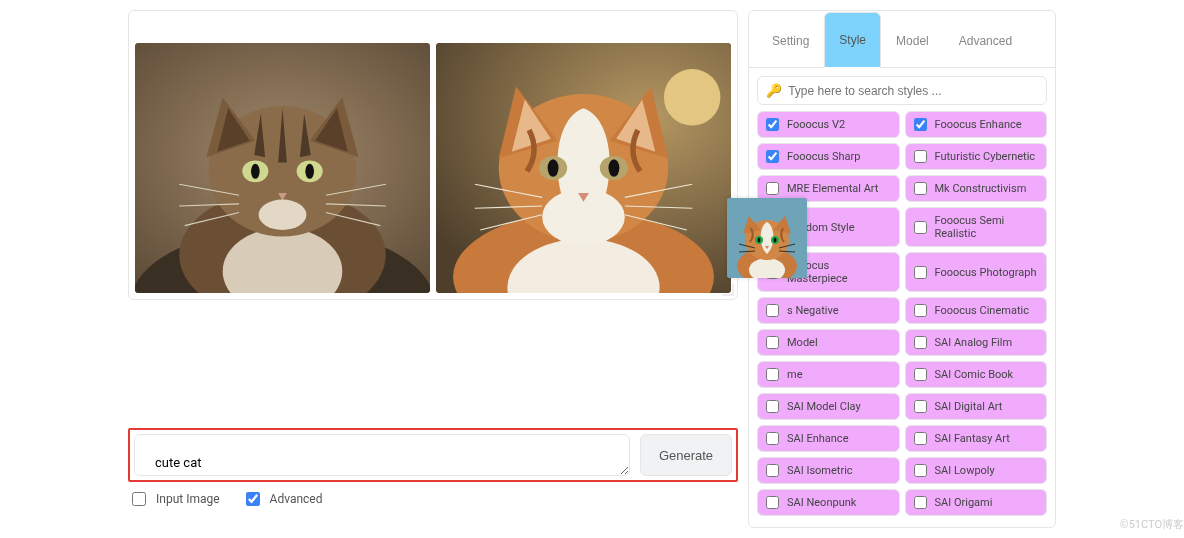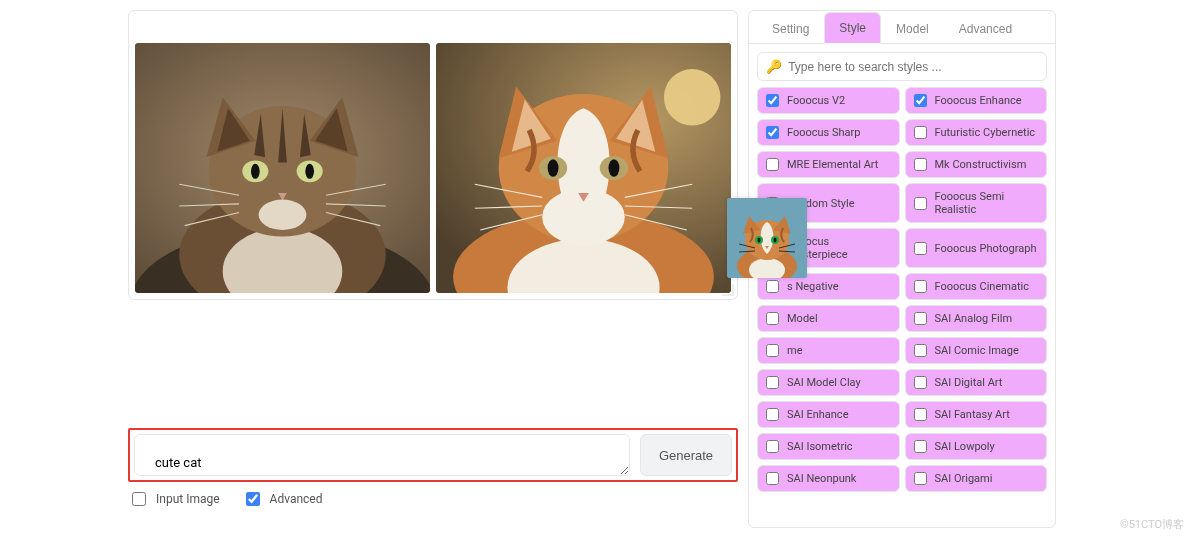--- a/index.html
+++ b/index.html
@@ -42,25 +42,25 @@
     flex: 0 0 92px; background: #f1f2f3; border: 1px solid #e5e5e5; border-radius: 6px;
     color: #555; font-size: 13px; cursor: pointer;
   }
   .bottom-checks { display: flex; gap: 26px; padding: 10px 0 0 4px; align-items: center; font-size: 12px; color: #555; }
   .chk { display: inline-flex; align-items: center; gap: 10px; }
   .chk input { width: 14px; height: 14px; accent-color: #3b82f6; }
 
   .right { flex: 1; border: 1px solid #e5e5e5; border-radius: 6px; margin: 10px 128px 10px 0; display: flex; flex-direction: column; min-width: 0; }
   .tabs { display: flex; border-bottom: 1px solid #e5e5e5; padding: 0 0 0 8px; }
   .tab {
-    padding: 8px 14px; font-size: 12px; color: #888; cursor: pointer;
+    padding: 20px 14px; font-size: 12px; color: #888; cursor: pointer;
     border: 1px solid transparent; border-bottom: none; border-radius: 6px 6px 0 0;
     position: relative; top: 1px; background: transparent;
   }
-  .tab.selected { color: #555; border-color: #e5e5e5; background: #f0abfc; border-bottom: 1px solid #fff; }
+  .tab.selected { color: #555; border-color: #e5e5e5; background: #7dd3fc; border-bottom: 1px solid #fff; }
   .search-wrap { padding: 8px 8px 6px 8px; }
   .search {
     width: 100%; border: 1px solid #e5e5e5; border-radius: 6px; padding: 6px 8px;
     display: flex; align-items: center; gap: 6px; background: #fff;
   }
   .search input { border: none; outline: none; flex: 1; font-size: 12px; color: #333; background: transparent; }
   .list { padding: 0 8px 8px 8px; overflow-y: auto; flex: 1; }
   .grid { display: grid; grid-template-columns: 1fr 1fr; gap: 5px; }
   .style-item {
     border: 1px solid #e5e5e5; border-radius: 6px; padding: 6px 8px;
@@ -261,21 +261,21 @@
           <label class="style-item">
             <input type="checkbox" class="style-cb" style="">
             <span>SAI Analog Film</span>
           </label>
           <label class="style-item">
             <input type="checkbox" class="style-cb" style="">
             <span>me</span>
           </label>
           <label class="style-item">
             <input type="checkbox" class="style-cb" style="">
-            <span>SAI Comic Image</span>
+            <span>SAI Comic Book</span>
           </label>
           <label class="style-item">
             <input type="checkbox" class="style-cb" style="">
             <span>SAI Model Clay</span>
           </label>
           <label class="style-item">
             <input type="checkbox" class="style-cb" style="">
             <span>SAI Digital Art</span>
           </label>
           <label class="style-item">

